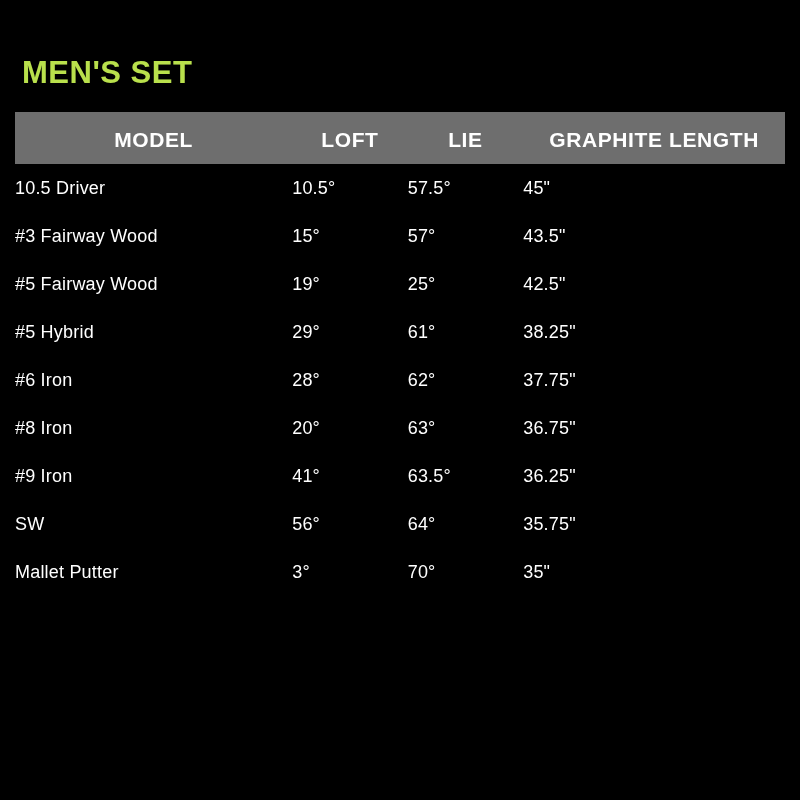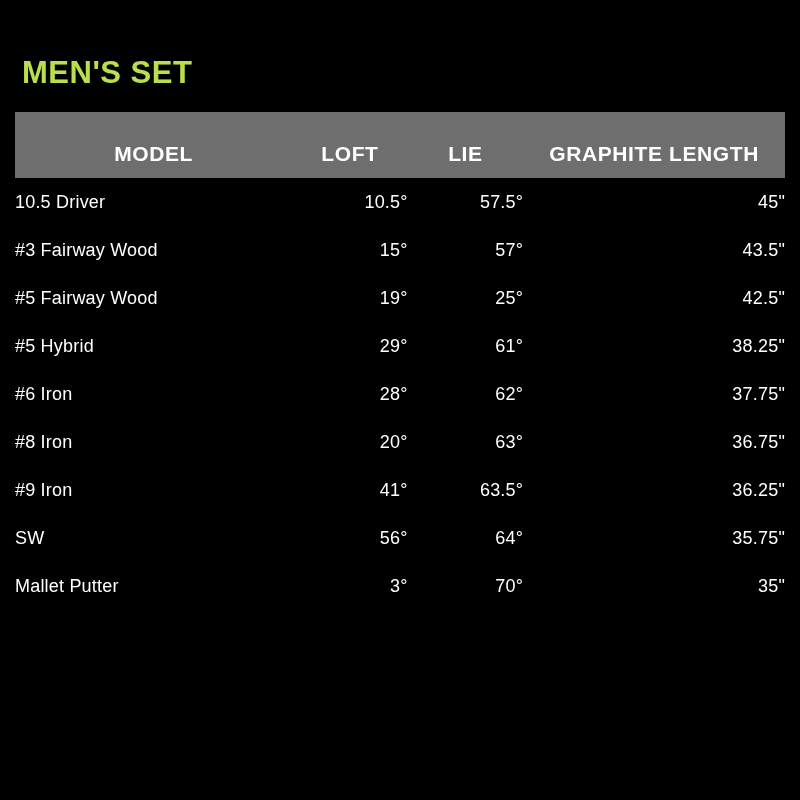--- a/index.html
+++ b/index.html
@@ -37,27 +37,27 @@
     table-layout: fixed;
   }
   .spec-table thead tr {
     background: #6e6e6e;
   }
   .spec-table thead th {
     font-size: 21px;
     font-weight: bold;
     color: #ffffff;
     letter-spacing: 0.6px;
-    padding: 30px 0 12px 0;
+    padding: 16px 0 12px 0;
     text-align: center;
   }
   .spec-table tbody td {
     font-size: 18px;
     color: #ffffff;
-    text-align: right;
+    text-align: left;
     padding: 14px 0 13px 0;
     font-weight: 400;
     letter-spacing: 0.2px;
   }
   .col-model   { width: 36%; }
   .col-loft    { width: 15%; }
   .col-lie     { width: 15%; }
   .col-length  { width: 34%; }
   .spec-table tbody td.model-cell {
     text-align: left;

